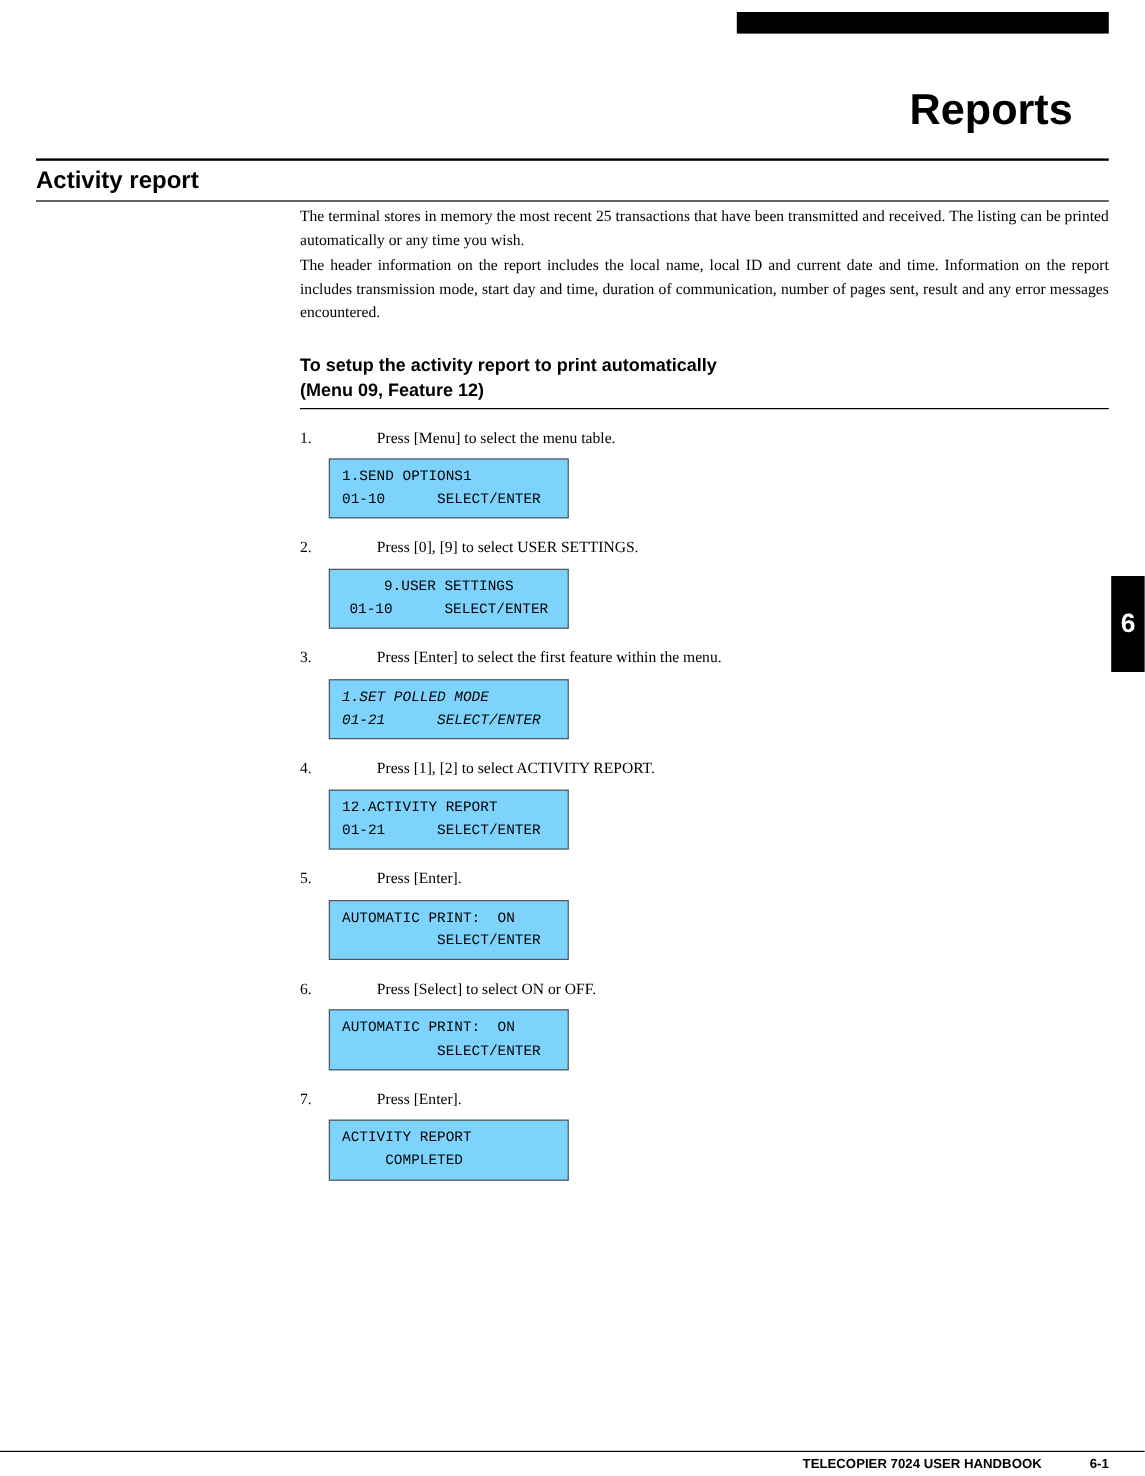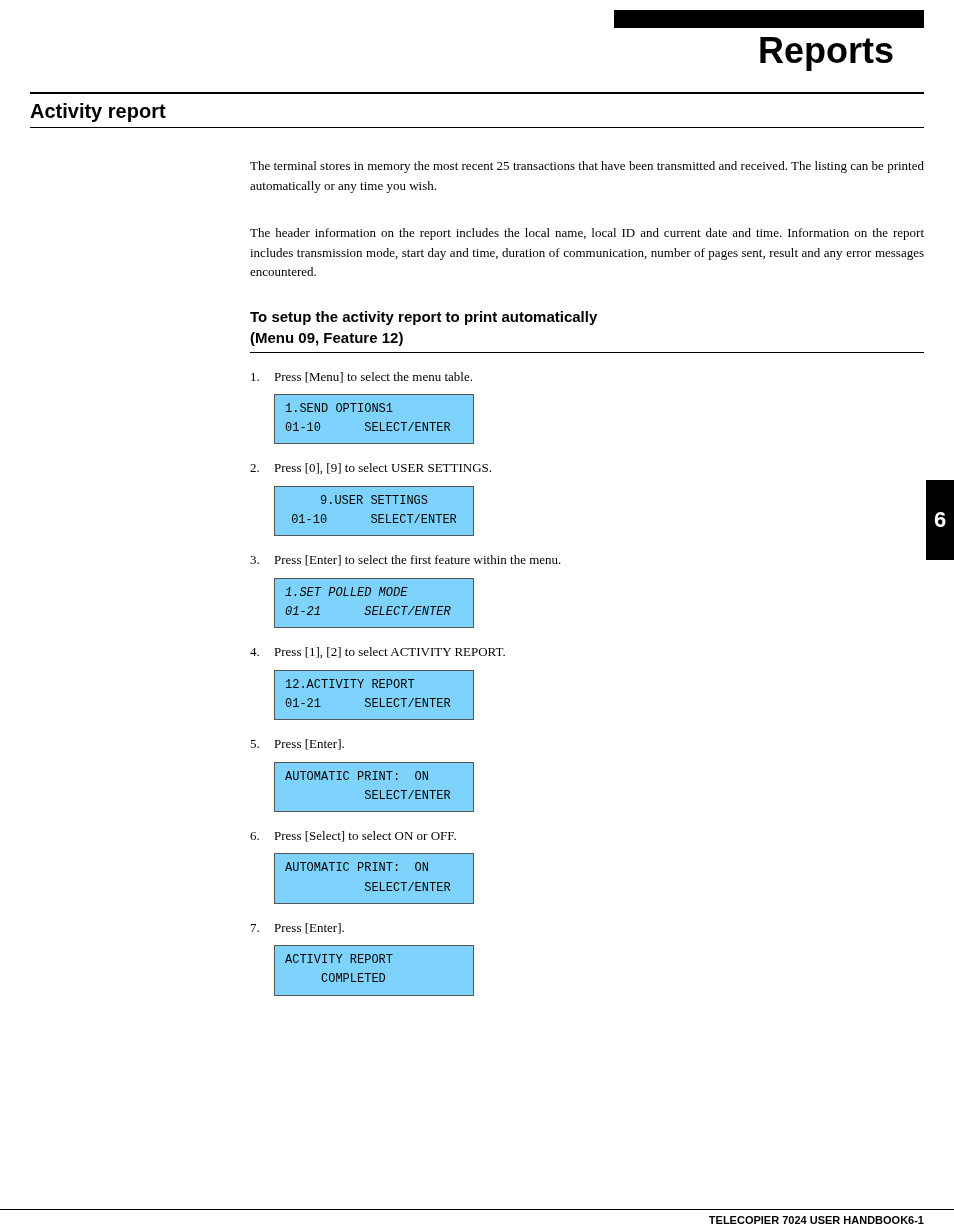--- a/index.html
+++ b/index.html
@@ -1,15 +1,15 @@
 <!DOCTYPE html>
 <html><head>
   <meta charset="utf-8">
   <style>
-    * { margin: 0; padding: 0; box-sizing: border-box; }
+    * { margin: 0; padding: 0; box-sizing: border-box; gap: 40px; }
     body {
       font-family: Times New Roman, Times, serif;
       background: #fff;
       color: #000;
       width: 954px;
       min-height: 1230px;
       position: relative;
     }
     .header-black-bar {
       height: 18px;
@@ -62,21 +62,21 @@
     .main-content {
       margin: 0 30px;
       padding-left: 220px;
     }
 
     
     .body-paragraph {
       font-size: 13px;
       line-height: 1.5;
       text-align: justify;
-      margin-top: 28px;
+      margin-top: 2px;
     }
 
     
     .sub-heading-container {
       margin-top: 24px;
       border-bottom: 1px solid #000;
       padding-bottom: 4px;
     }
     .sub-heading {
       font-size: 15px;

